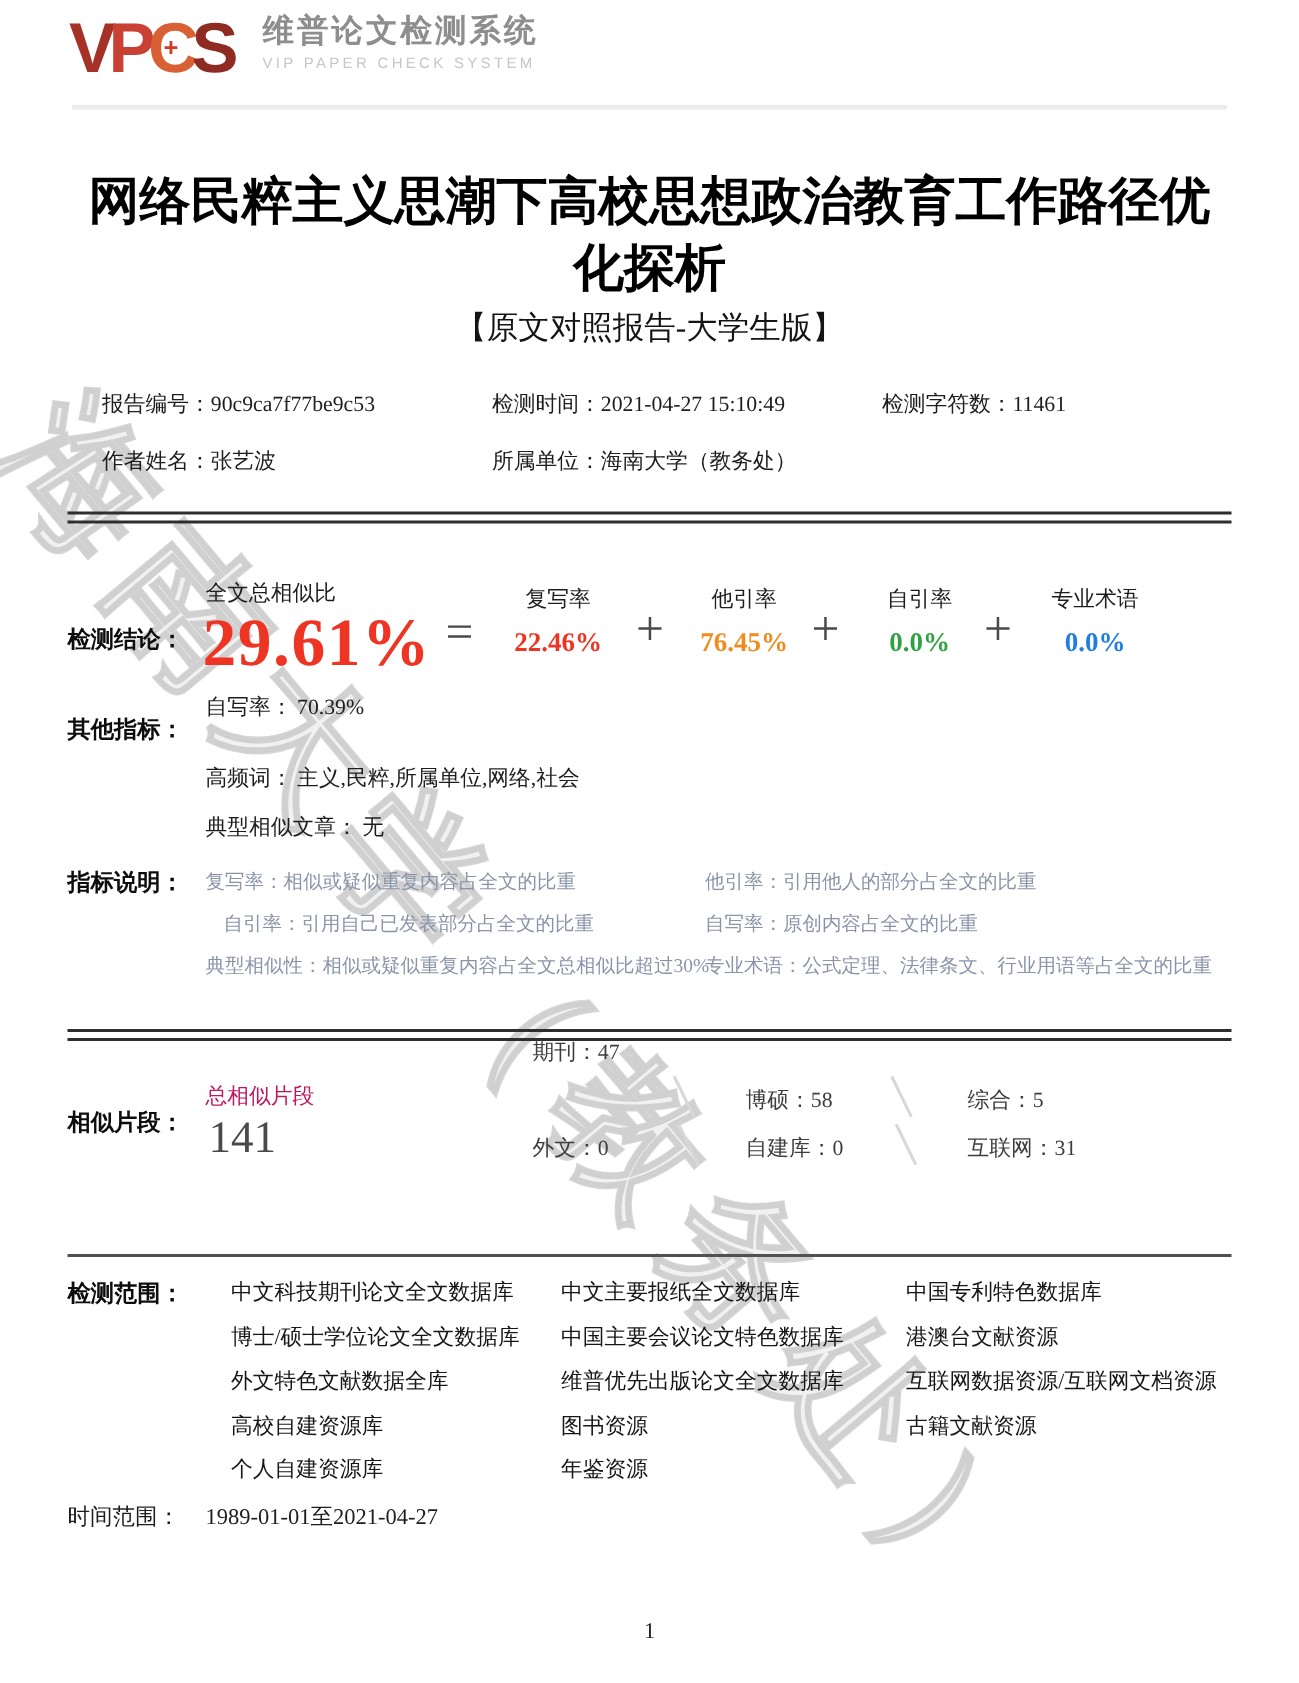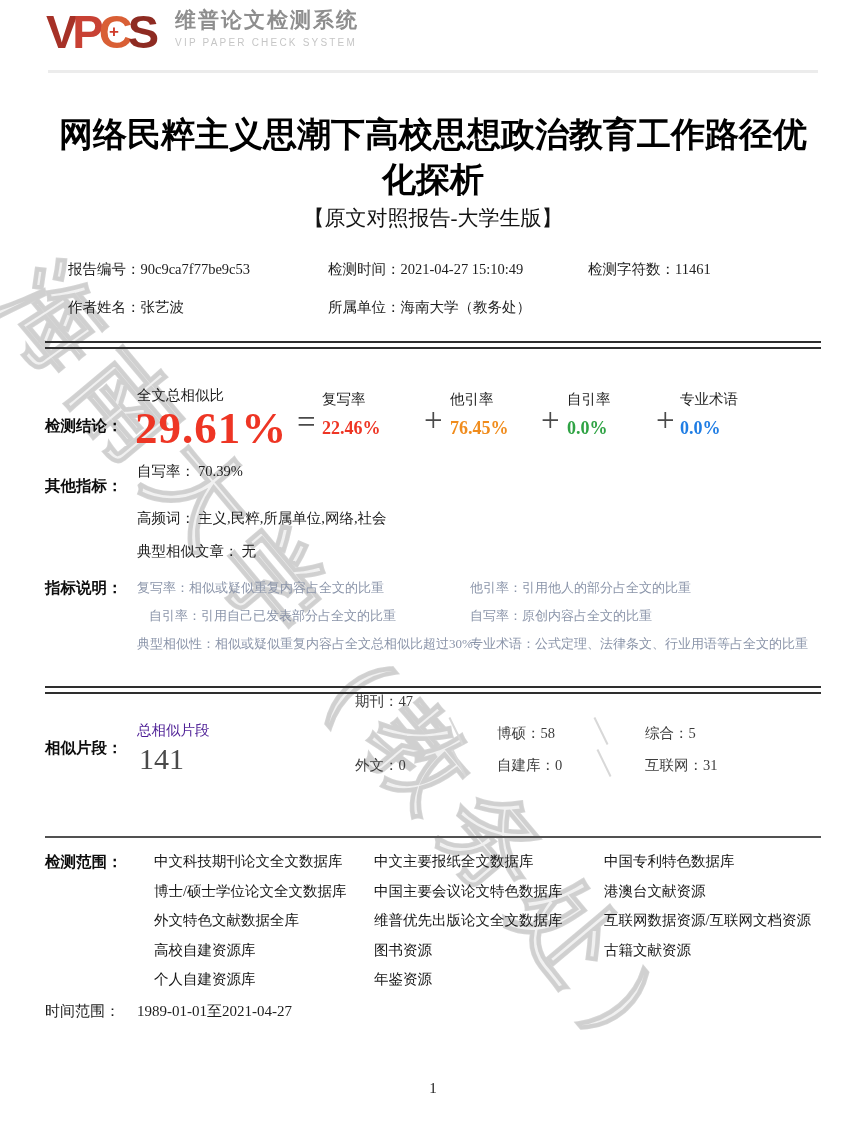--- a/index.html
+++ b/index.html
@@ -66,39 +66,39 @@
   .lbl-concl{top:416px;} .lbl-oi{top:476px;} .lbl-notes{top:578px;}
   .lbl-frag{top:738px;} .lbl-scope{top:852px;}
 
   
   .total-label { position:absolute; left:137px; top:386px; font-size:14.5px; color:#1d1d1d; }
   .total-value { position:absolute; left:135px; top:402px; font-size:45px; font-weight:700;
                  letter-spacing:1px; }
   .op { position:absolute; font-size:33px; font-weight:400; color:#4a4a4a; }
   .op-eq{left:297px; top:404px;} .op-p1{left:424px; top:402px;}
   .op-p2{left:541px; top:402px;} .op-p3{left:656px; top:402px;}
-  .rate { position:absolute; top:390px; }
+  .rate { position:absolute; top:390px; text-align:center; }
   .rate-0{left:322px; width:100px;} .rate-1{left:450px; width:92px;}
   .rate-2{left:567px; width:92px;} .rate-3{left:680px; width:100px;}
   .rate .rl { font-size:14.5px; color:#1d1d1d; }
   .rate .rv { margin-top:9px; font-size:18px; font-weight:700; }
 
   
   .oi-row { position:absolute; left:137px; font-size:14.5px; color:#1d1d1d; }
   .oi-0{top:462px;} .oi-1{top:509px;} .oi-2{top:542px;}
   .oi-row .ov { margin-left:3px; }
 
   
   .note { position:absolute; font-size:13px; color:#8a94a9; }
   .n-0{left:137px; top:579px;} .n-1{left:470px; top:579px;}
   .n-2{left:137px; top:607px;margin-left:12px;} .n-3{left:470px; top:607px;}
   .n-4{left:137px; top:635px;} .n-5{left:470px; top:635px;}
 
   
-  .fr-total-label { position:absolute; left:137px; top:721px; font-size:14.5px; color:#4c1d95; }
+  .fr-total-label { position:absolute; left:137px; top:721px; font-size:14.5px; color:#be185d; }
   .fr-total-value { position:absolute; left:139px; top:742px; font-size:30px; color:#4a4a4a; }
   .fr-cell { position:absolute; font-size:14.5px; color:#3d3d3d; }
   .f-0{left:355px; top:692px;} .f-1{left:497px; top:724px;} .f-2{left:645px; top:724px;}
   .f-3{left:355px; top:756px;} .f-4{left:497px; top:756px;} .f-5{left:645px; top:756px;}
   .fr-sep { position:absolute; width:2px; height:30px; background:#d8d8d8; transform:rotate(-26deg); }
   .s-0{left:455px; top:716px;} .s-1{left:600px; top:716px;}
   .s-2{left:458px; top:748px;} .s-3{left:603px; top:748px;}
 
   
   .scope-grid { position:absolute; left:154px; top:852px; width:690px;

